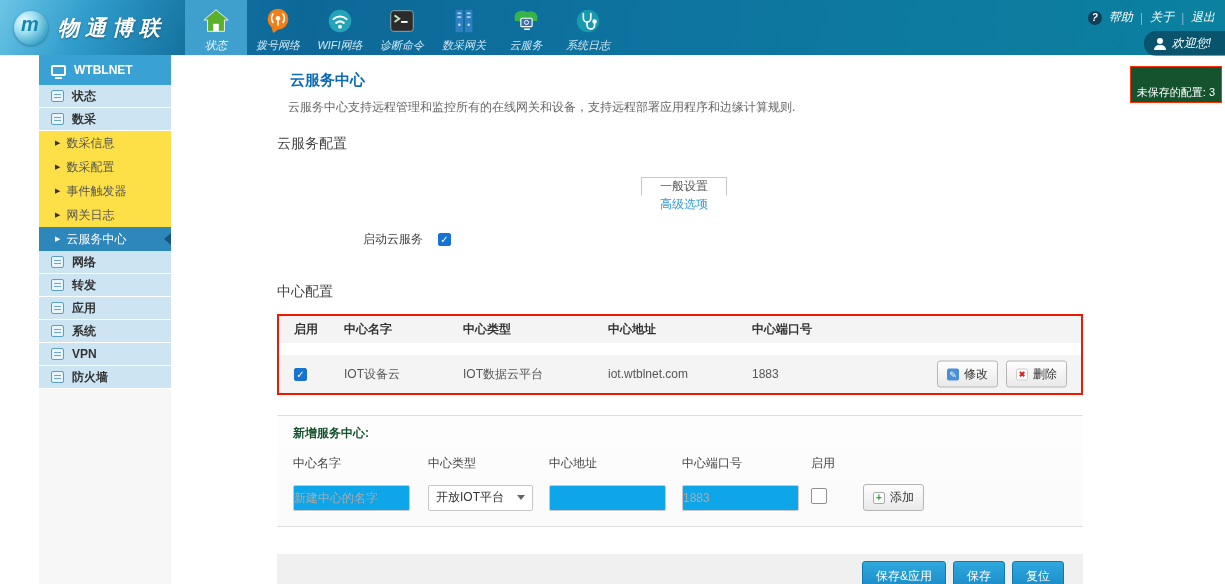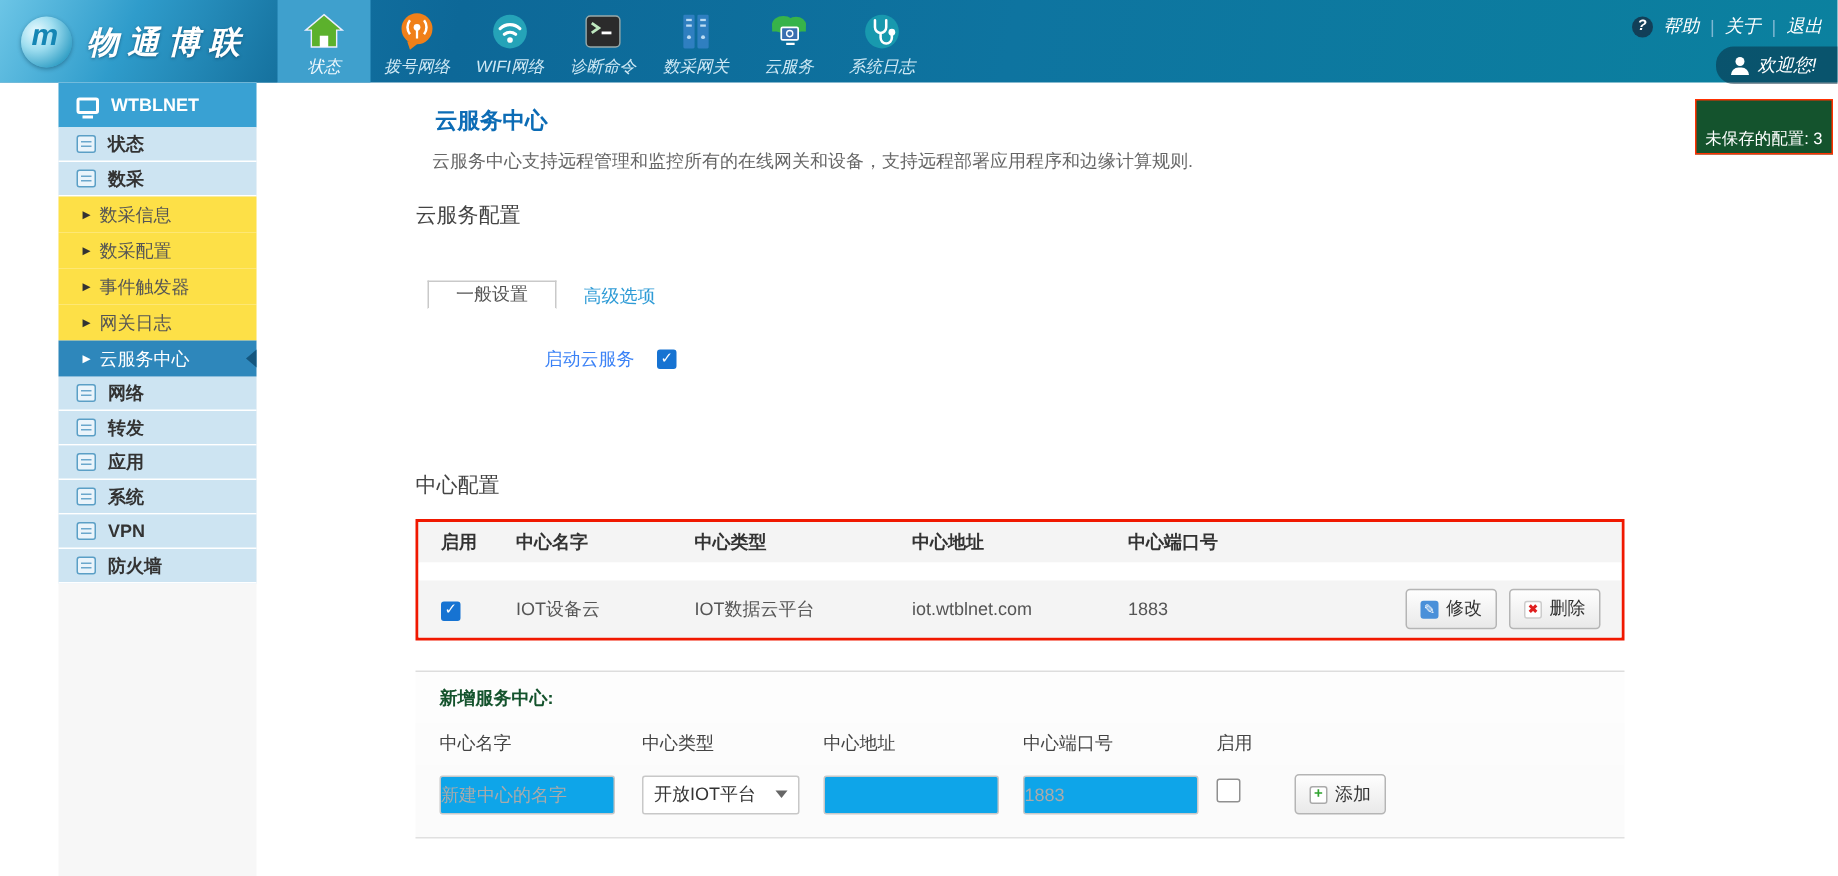--- a/index.html
+++ b/index.html
@@ -65,33 +65,33 @@
   .sb-sub.selected .tri { color:#fff; }
   .sb-sub.selected::after { content:""; position:absolute; right:0; top:50%; margin-top:-6px;
             border-top:6px solid transparent; border-bottom:6px solid transparent;
             border-right:7px solid #14567e; }
 
   
   .main { position:absolute; left:277px; top:55px; width:806px; }
   .page-title { margin:16px 0 0 13px; font-size:15px; font-weight:bold; color:#0c6cb5; }
   .page-desc { margin:9px 0 0 11px; font-size:12px; color:#666; }
   .sec-title { margin:19px 0 0 0; font-size:14px; color:#444; }
-  .tabbar { margin:24px 0 0 8px; display:flex; align-items:flex-end; height:29px; }
+  .tabbar { margin:24px 0 0 8px; display:flex; align-items:center; height:29px;flex-direction:column; }
   .tab-active { border:1px solid #c9c9c9; border-bottom:1px solid #fff; background:#fff;
                 font-size:12px; color:#555; padding:0 18px; display:flex; align-items:center; cursor:pointer; }
   .tab-link { font-size:12px; color:#2e9bd6; padding:0 18px; display:flex; align-items:center; cursor:pointer; }
   .enable-row { margin:25px 0 0 86px; display:flex; align-items:center; gap:15px;
-                font-size:12px; color:#3b82f6; }
+                font-size:12px; color:#404040; }
   .cb { width:13px; height:13px; border:1px solid #909090; border-radius:2px; background:#fff;
         display:inline-flex; align-items:center; justify-content:center; cursor:pointer; }
   .cb.checked { background:#1673d2; border-color:#1673d2; }
   .cb.checked::after { content:"✓"; color:#fff; font-size:10px; font-weight:bold; line-height:1; }
   .cb.big { width:16px; height:16px; }
 
-  .sec-center { margin-top:67px; }
+  .sec-center { margin-top:35px; }
   .center-table { margin-top:13px; border:2px solid #f01800; }
   .trow { display:grid; grid-template-columns:50px 119px 145px 144px 220px 1fr;
           align-items:center; padding-left:15px; }
   .thead { height:27px; background:#f4f4f4; font-size:12px; font-weight:bold; color:#333; }
   .tgap { height:12px; background:#fff; }
   .tdata { height:38px; background:#f4f4f4; font-size:12px; color:#555; position:relative; }
   .row-btns { position:absolute; right:14px; top:50%; transform:translateY(-50%); display:flex; gap:8px; }
   .btn-gray { border:1px solid #b5b5b5; background:linear-gradient(#fefefe,#e9e9e9); border-radius:3px;
               padding:4px 9px; font-size:12px; color:#333; display:inline-flex; gap:5px;
               align-items:center; cursor:pointer; }

